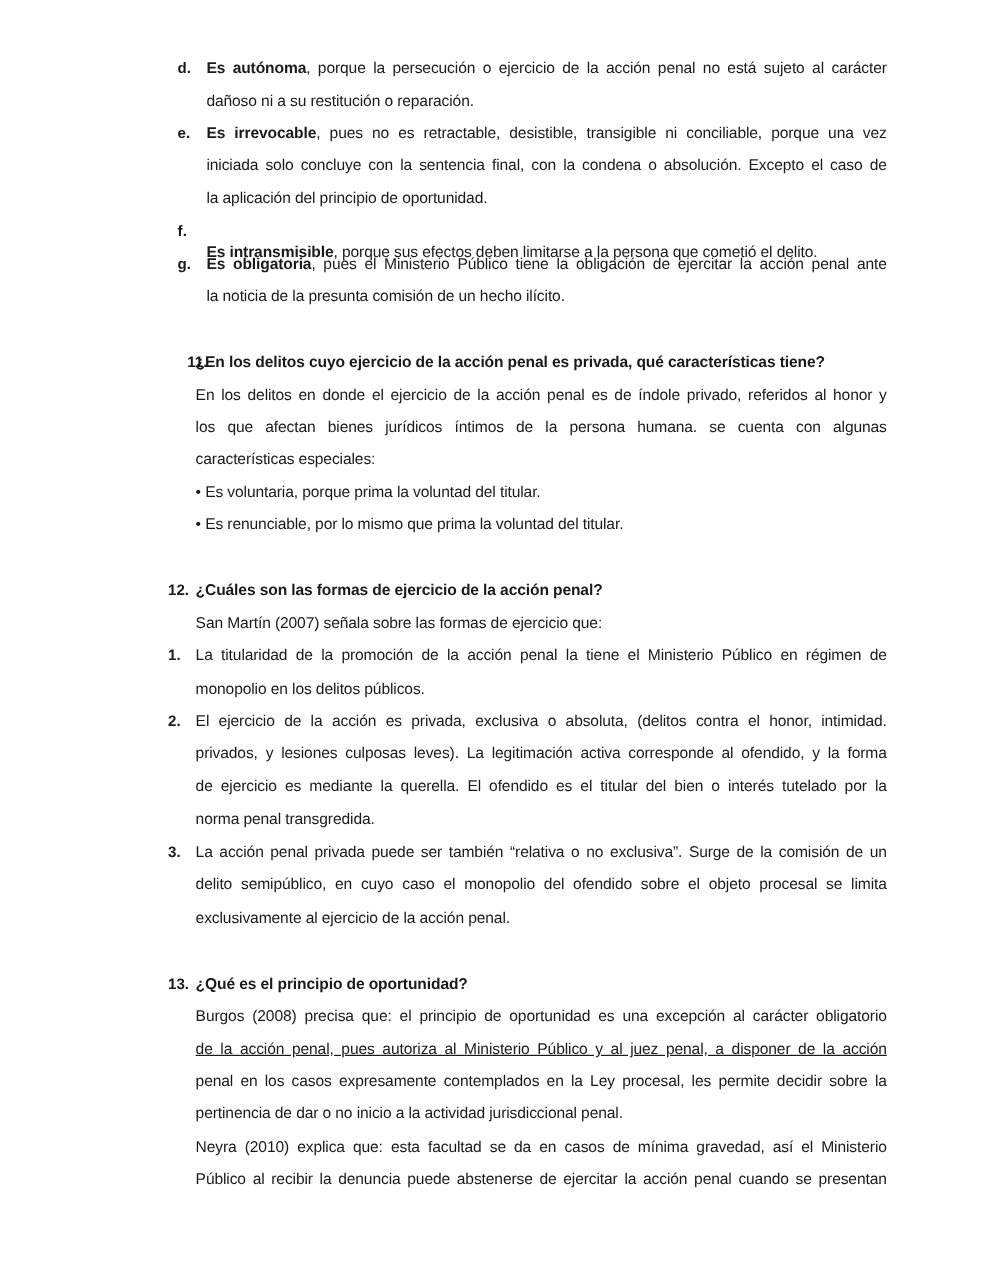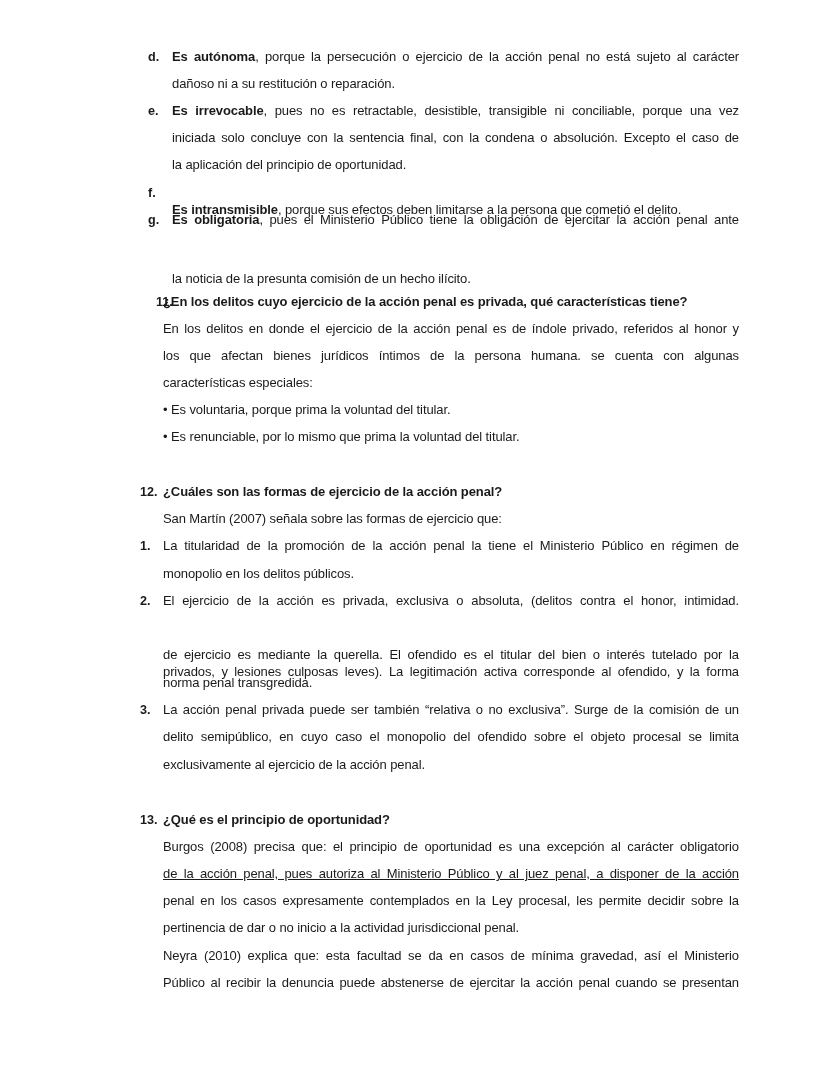--- a/index.html
+++ b/index.html
@@ -39,21 +39,21 @@
   </div>
 
   <div>
     <span class="marker" style="left:148px; top:185px;">f.</span>
     <div class="line" style="left:172px; top:185px;margin-top:17px;"><span class="b">Es intransmisible</span><span>, porque sus efectos deben limitarse a la persona que cometió el delito.</span></div>
   </div>
 
   <div>
     <span class="marker" style="left:148px; top:212px;">g.</span>
     <div class="line just" style="left:172px; top:212px; width:567px;"><span class="b">Es obligatoria</span><span>, pues el Ministerio Público tiene la obligación de ejercitar la acción penal ante</span></div>
-    <div class="line" style="left:172px; top:239px;margin-top:32px;">la noticia de la presunta comisión de un hecho ilícito.</div>
+    <div class="line" style="left:172px; top:239px;">la noticia de la presunta comisión de un hecho ilícito.</div>
   </div>
 
   <div>
     <span class="marker" style="left:156px; top:294px;">11.</span>
     <div class="line b" style="left:163px; top:294px;">¿En los delitos cuyo ejercicio de la acción penal es privada, qué características tiene?</div>
     <div class="line just" style="left:163px; top:321px; width:576px;">En los delitos en donde el ejercicio de la acción penal es de índole privado, referidos al honor y</div>
     <div class="line just" style="left:163px; top:348px; width:576px;">los que afectan bienes jurídicos íntimos de la persona humana. se cuenta con algunas</div>
     <div class="line" style="left:163px; top:375px;">características especiales:</div>
     <div class="line" style="left:163px; top:402px;">• Es voluntaria, porque prima la voluntad del titular.</div>
     <div class="line" style="left:163px; top:429px;">• Es renunciable, por lo mismo que prima la voluntad del titular.</div>
@@ -63,21 +63,21 @@
     <span class="marker" style="left:140px; top:484px;">12.</span>
     <div class="line b" style="left:163px; top:484px;">¿Cuáles son las formas de ejercicio de la acción penal?</div>
     <div class="line" style="left:163px; top:511px;">San Martín (2007) señala sobre las formas de ejercicio que:</div>
 
     <span class="marker" style="left:140px; top:538px;">1.</span>
     <div class="line just" style="left:163px; top:538px; width:576px;">La titularidad de la promoción de la acción penal la tiene el Ministerio Público en régimen de</div>
     <div class="line" style="left:163px; top:566px;">monopolio en los delitos públicos.</div>
 
     <span class="marker" style="left:140px; top:593px;">2.</span>
     <div class="line just" style="left:163px; top:593px; width:576px;">El ejercicio de la acción es privada, exclusiva o absoluta, (delitos contra el honor, intimidad.</div>
-    <div class="line just" style="left:163px; top:620px; width:576px;margin-top:44px;">privados, y lesiones culposas leves). La legitimación activa corresponde al ofendido, y la forma</div>
+    <div class="line just" style="left:163px; top:620px; width:576px;">privados, y lesiones culposas leves). La legitimación activa corresponde al ofendido, y la forma</div>
     <div class="line just" style="left:163px; top:647px; width:576px;">de ejercicio es mediante la querella. El ofendido es el titular del bien o interés tutelado por la</div>
     <div class="line" style="left:163px; top:675px;">norma penal transgredida.</div>
 
     <span class="marker" style="left:140px; top:702px;">3.</span>
     <div class="line just" style="left:163px; top:702px; width:576px;">La acción penal privada puede ser también “relativa o no exclusiva”. Surge de la comisión de un</div>
     <div class="line just" style="left:163px; top:729px; width:576px;">delito semipúblico, en cuyo caso el monopolio del ofendido sobre el objeto procesal se limita</div>
     <div class="line" style="left:163px; top:757px;">exclusivamente al ejercicio de la acción penal.</div>
   </div>
 
   <div>

